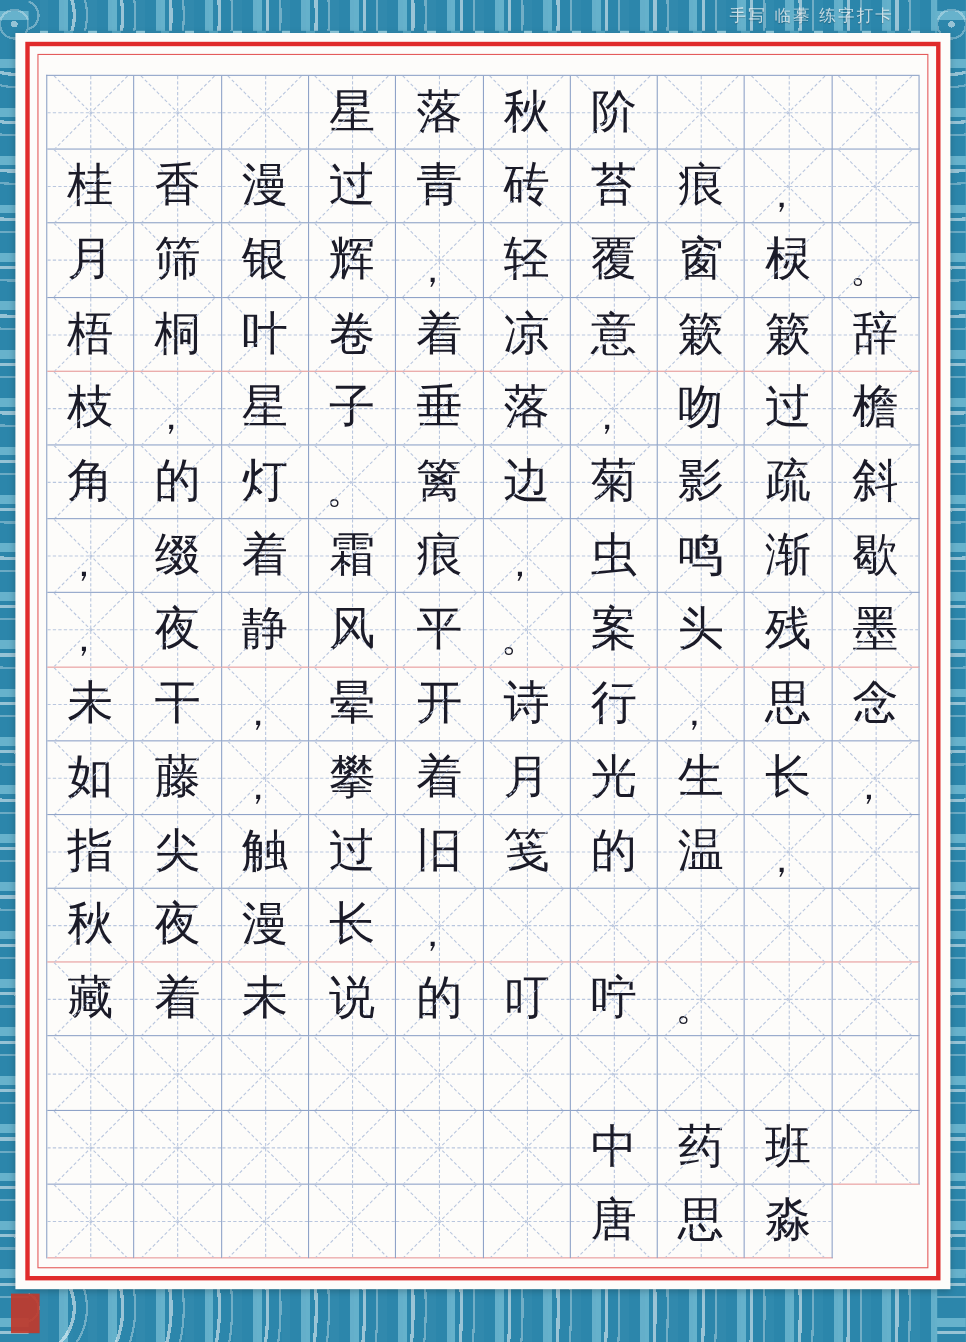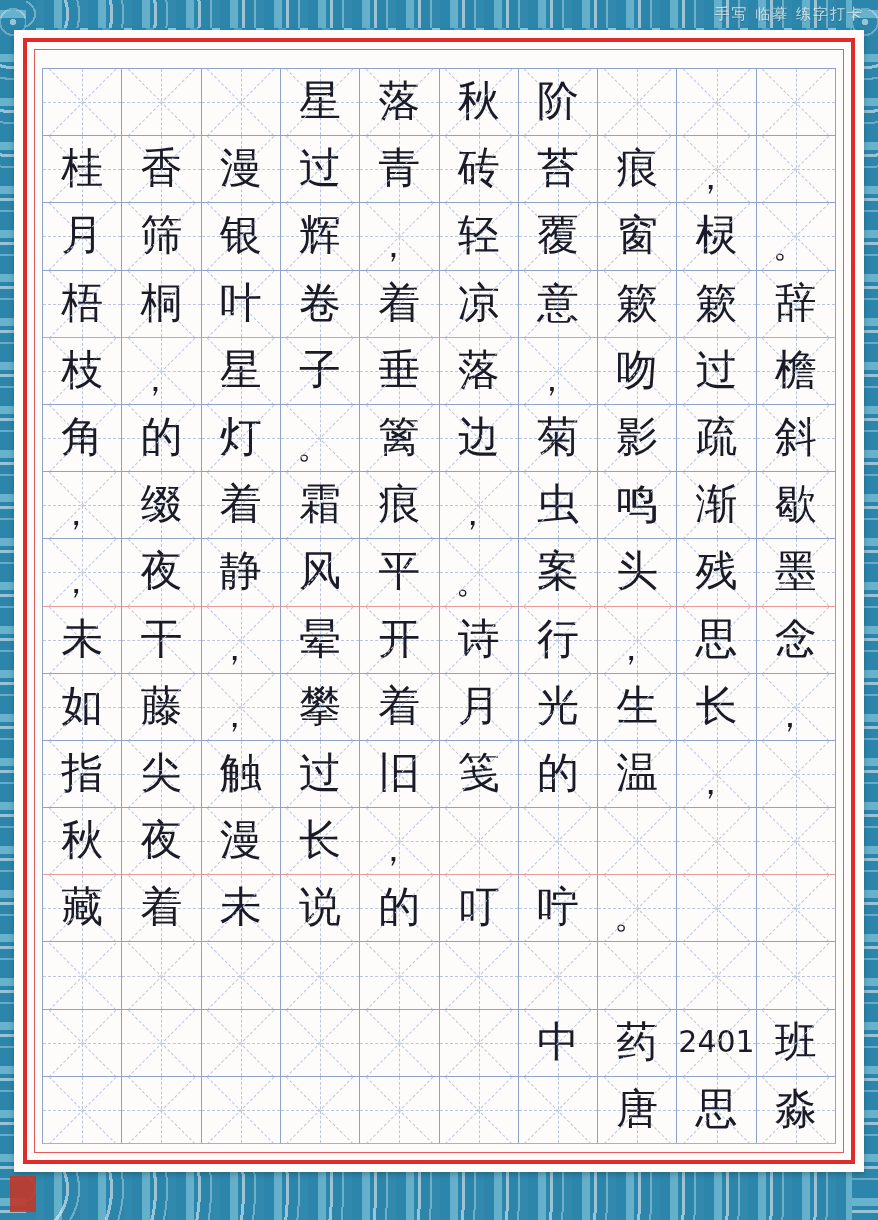--- a/index.html
+++ b/index.html
@@ -70,21 +70,21 @@
     position: absolute;
     top: 2px;
     left: 612px;
     width: 252px;
     height: 24px;
     color: rgba(255,255,255,0.72);
     font-family: "DejaVu Sans", sans-serif;
     font-size: 15px;
     line-height: 24px;
     letter-spacing: 2px;
-    text-align: right;
+    text-align: center;
     white-space: nowrap;
     overflow: hidden;
     text-shadow: 0 1px 1px rgba(0,0,0,0.25);
   }
 
   
   #sheet {
     position: absolute;
     left: 14px;
     top: 30px;
@@ -926,25 +926,20 @@
           <div class="glyph">中</div>
         </div>
         <div class="cell">
           <div class="vline"></div>
           <div class="hline"></div>
           <div class="glyph">药</div>
         </div>
         <div class="cell">
           <div class="vline"></div>
           <div class="hline"></div>
-          <div class="glyph small">2401</div>
-        </div>
-        <div class="cell">
-          <div class="vline"></div>
-          <div class="hline"></div>
           <div class="glyph">班</div>
         </div>
         <div class="cell rowsep">
           <div class="vline"></div>
           <div class="hline"></div>
         </div>
         <div class="cell rowsep">
           <div class="vline"></div>
           <div class="hline"></div>
         </div>

